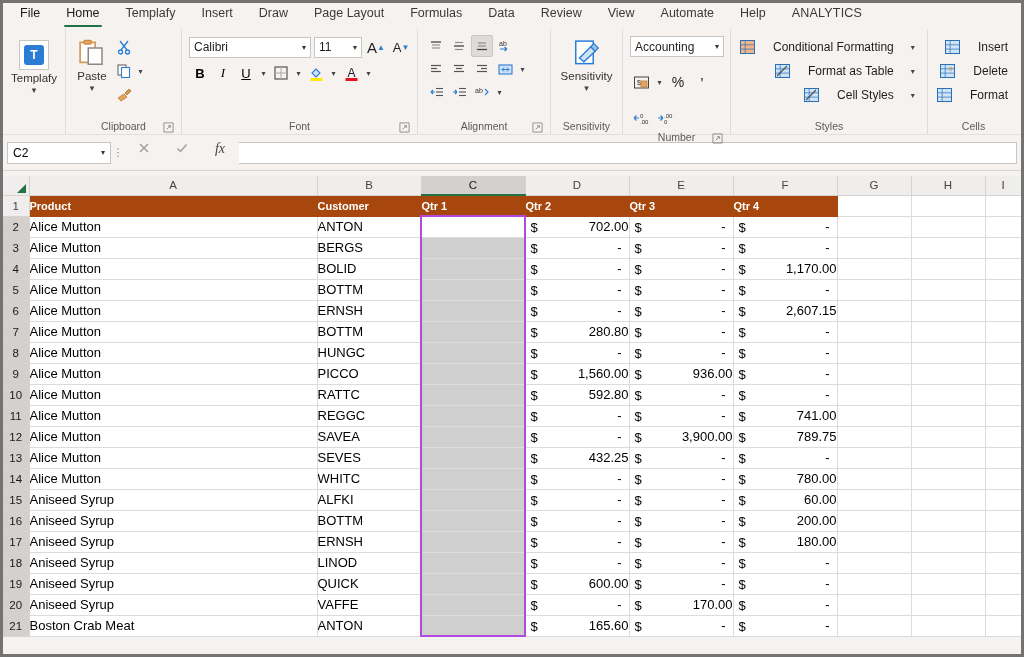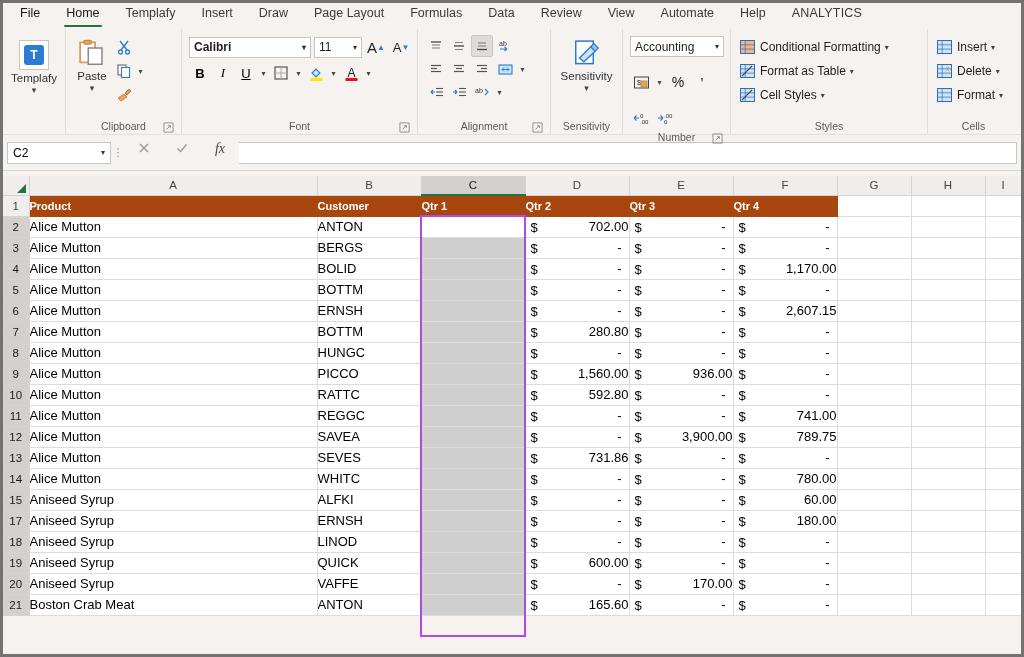--- a/index.html
+++ b/index.html
@@ -101,21 +101,21 @@
   
   .alignwrap{display:flex;flex-direction:column;gap:1px;padding:3px 2px 0 2px;}
   .arow{display:flex;align-items:center;gap:1px;}
 
   
   .numwrap{display:flex;flex-direction:column;gap:14px;padding:4px 2px 0 2px;}
   .nrow{display:flex;align-items:center;gap:2px;}
 
   
   .menucol{display:flex;flex-direction:column;gap:2px;padding:4px 3px 0 3px;}
-  .mrow{display:flex;align-items:center;gap:4px;font-size:12px;color:#1f1e1d;height:22px;cursor:default;}
+  .mrow{display:flex;align-items:center;gap:17px;font-size:12px;color:#1f1e1d;height:22px;cursor:default;justify-content:flex-end;}
   .mrow .tx{white-space:nowrap;}
 
   
   .fbar{
     height:36px; background:#f5f2f0;
     display:flex;align-items:center; gap:0;
     border-bottom:1px solid #d9d5d2; padding:0 0 0 4px;
   }
   .namebox{
     width:104px;height:22px;background:#fff;border:1px solid #c7c5c3;
@@ -284,21 +284,21 @@
         <svg class="dlg" viewBox="0 0 12 12">
           <path d="M1 1 H11 V11 H1 Z" fill="none" stroke="#6b6967" stroke-width="1"></path>
           <path d="M4 8 L8 4 M8 4 H5.5 M8 4 V6.5" stroke="#6b6967" stroke-width="1" fill="none"></path>
         </svg>
       </div>
     </div>
 
     <div class="grp" style="width:236px;">
       <div class="grp-body" style="flex-direction:column;">
         <div class="fontrow">
-          <div class="cbo" style="width:122px;font-weight:bold;">
+          <div class="cbo" style="width:122px;">
             <span class="v">Calibri</span>
             <span class="c">▾</span>
           </div>
           <div class="cbo" style="width:48px;">
             <span class="v">11</span>
             <span class="c">▾</span>
           </div>
           <div class="smallbtn">
             <span style="font-size:15px;color:#222;">A</span>
                 <span style="font-size:8px;color:#2b7cd3;">▲</span>
@@ -796,21 +796,21 @@
               <td class="cell acct"><span class="dollar">$</span><span>789.75</span></td>
               <td class="cell"></td>
               <td class="cell"></td>
               <td class="cell"></td>
             </tr>
             <tr>
               <td class="rowhead sel"><span>13</span></td>
               <td class="cell"><span>Alice Mutton</span></td>
               <td class="cell"><span>SEVES</span></td>
               <td class="cell acct selcol"></td>
-              <td class="cell acct"><span class="dollar">$</span><span>731.86</span></td>
+              <td class="cell acct"><span class="dollar">$</span><span>432.25</span></td>
               <td class="cell acct"><span class="dollar">$</span><span class="dash">-</span></td>
               <td class="cell acct"><span class="dollar">$</span><span class="dash">-</span></td>
               <td class="cell"></td>
               <td class="cell"></td>
               <td class="cell"></td>
             </tr>
             <tr>
               <td class="rowhead sel"><span>14</span></td>
               <td class="cell"><span>Alice Mutton</span></td>
               <td class="cell"><span>WHITC</span></td>
@@ -823,20 +823,32 @@
               <td class="cell"></td>
             </tr>
             <tr>
               <td class="rowhead sel"><span>15</span></td>
               <td class="cell"><span>Aniseed Syrup</span></td>
               <td class="cell"><span>ALFKI</span></td>
               <td class="cell acct selcol"></td>
               <td class="cell acct"><span class="dollar">$</span><span class="dash">-</span></td>
               <td class="cell acct"><span class="dollar">$</span><span class="dash">-</span></td>
               <td class="cell acct"><span class="dollar">$</span><span>60.00</span></td>
+              <td class="cell"></td>
+              <td class="cell"></td>
+              <td class="cell"></td>
+            </tr>
+            <tr>
+              <td class="rowhead sel"><span>16</span></td>
+              <td class="cell"><span>Aniseed Syrup</span></td>
+              <td class="cell"><span>BOTTM</span></td>
+              <td class="cell acct selcol"></td>
+              <td class="cell acct"><span class="dollar">$</span><span class="dash">-</span></td>
+              <td class="cell acct"><span class="dollar">$</span><span class="dash">-</span></td>
+              <td class="cell acct"><span class="dollar">$</span><span>200.00</span></td>
               <td class="cell"></td>
               <td class="cell"></td>
               <td class="cell"></td>
             </tr>
             <tr>
               <td class="rowhead sel"><span>17</span></td>
               <td class="cell"><span>Aniseed Syrup</span></td>
               <td class="cell"><span>ERNSH</span></td>
               <td class="cell acct selcol"></td>
               <td class="cell acct"><span class="dollar">$</span><span class="dash">-</span></td>

